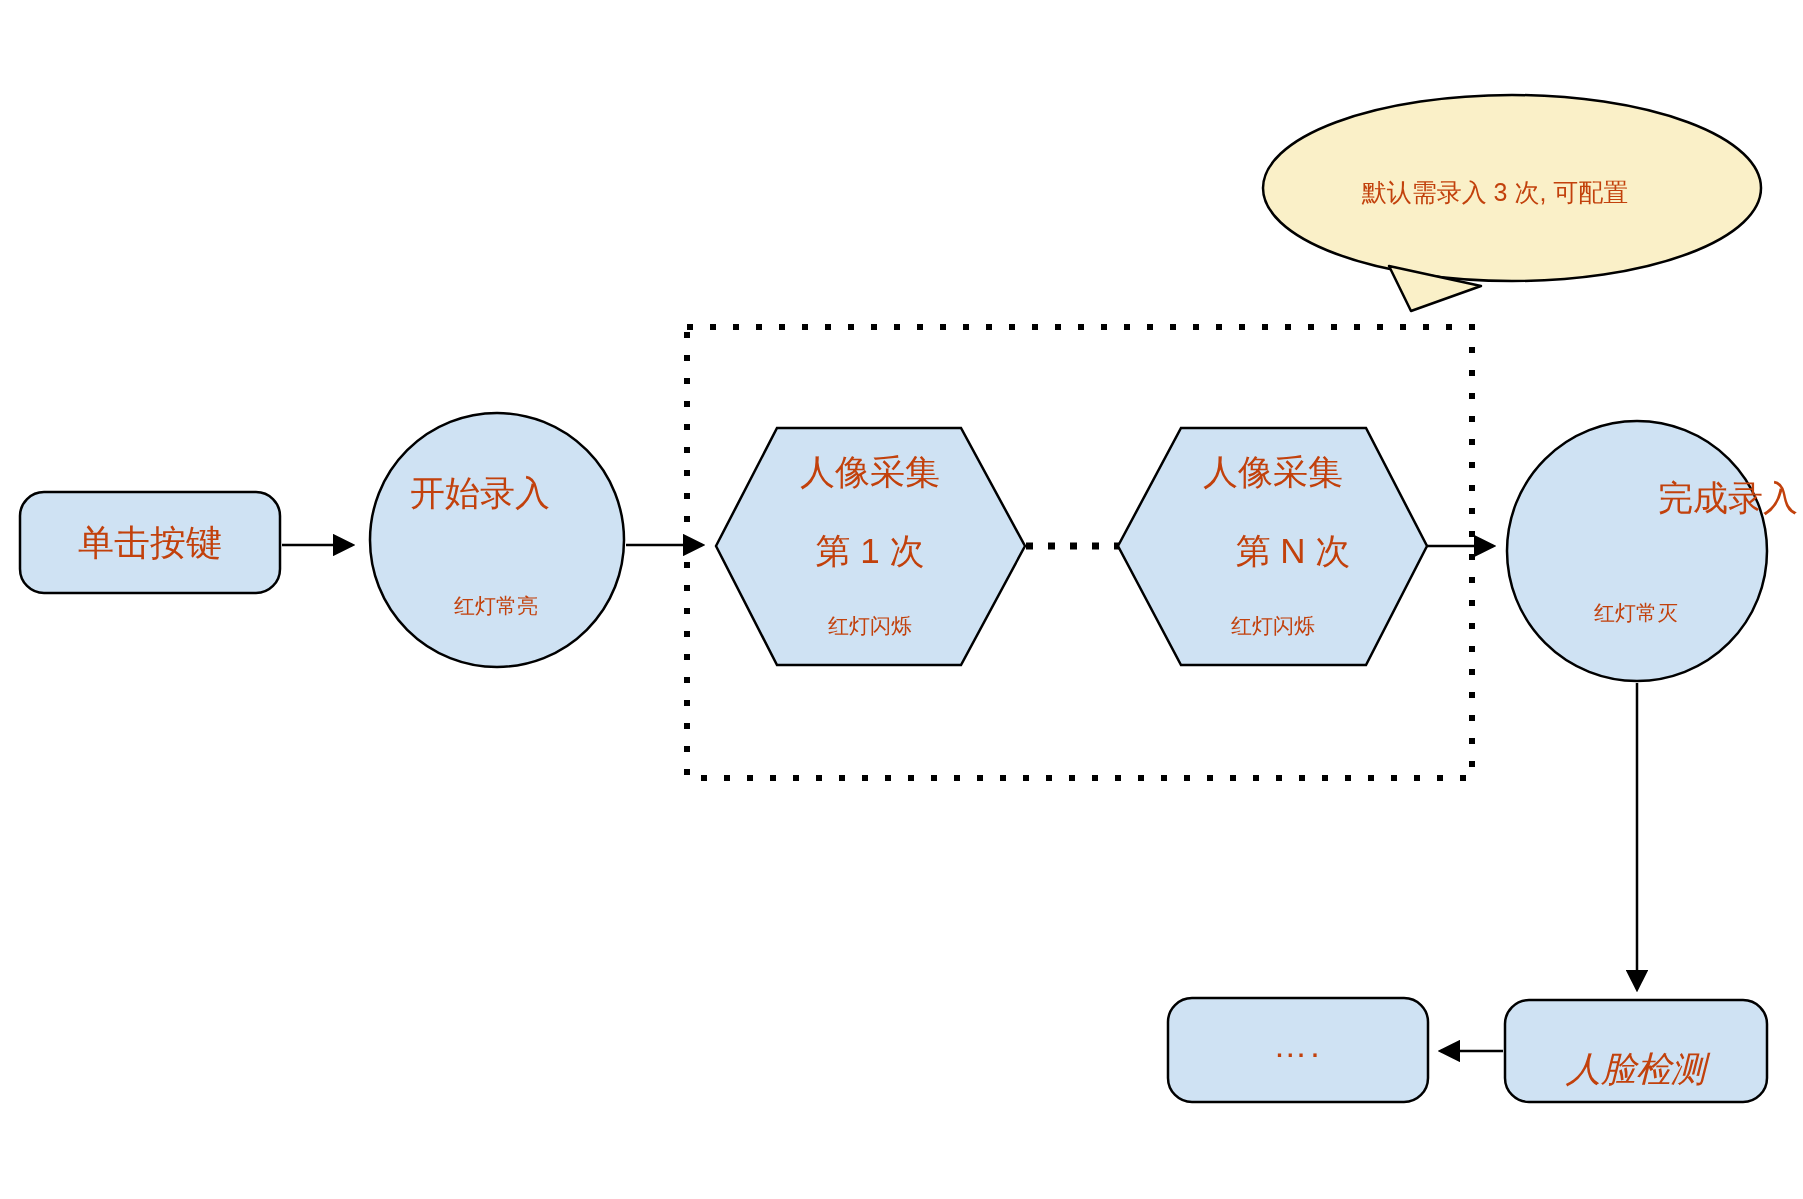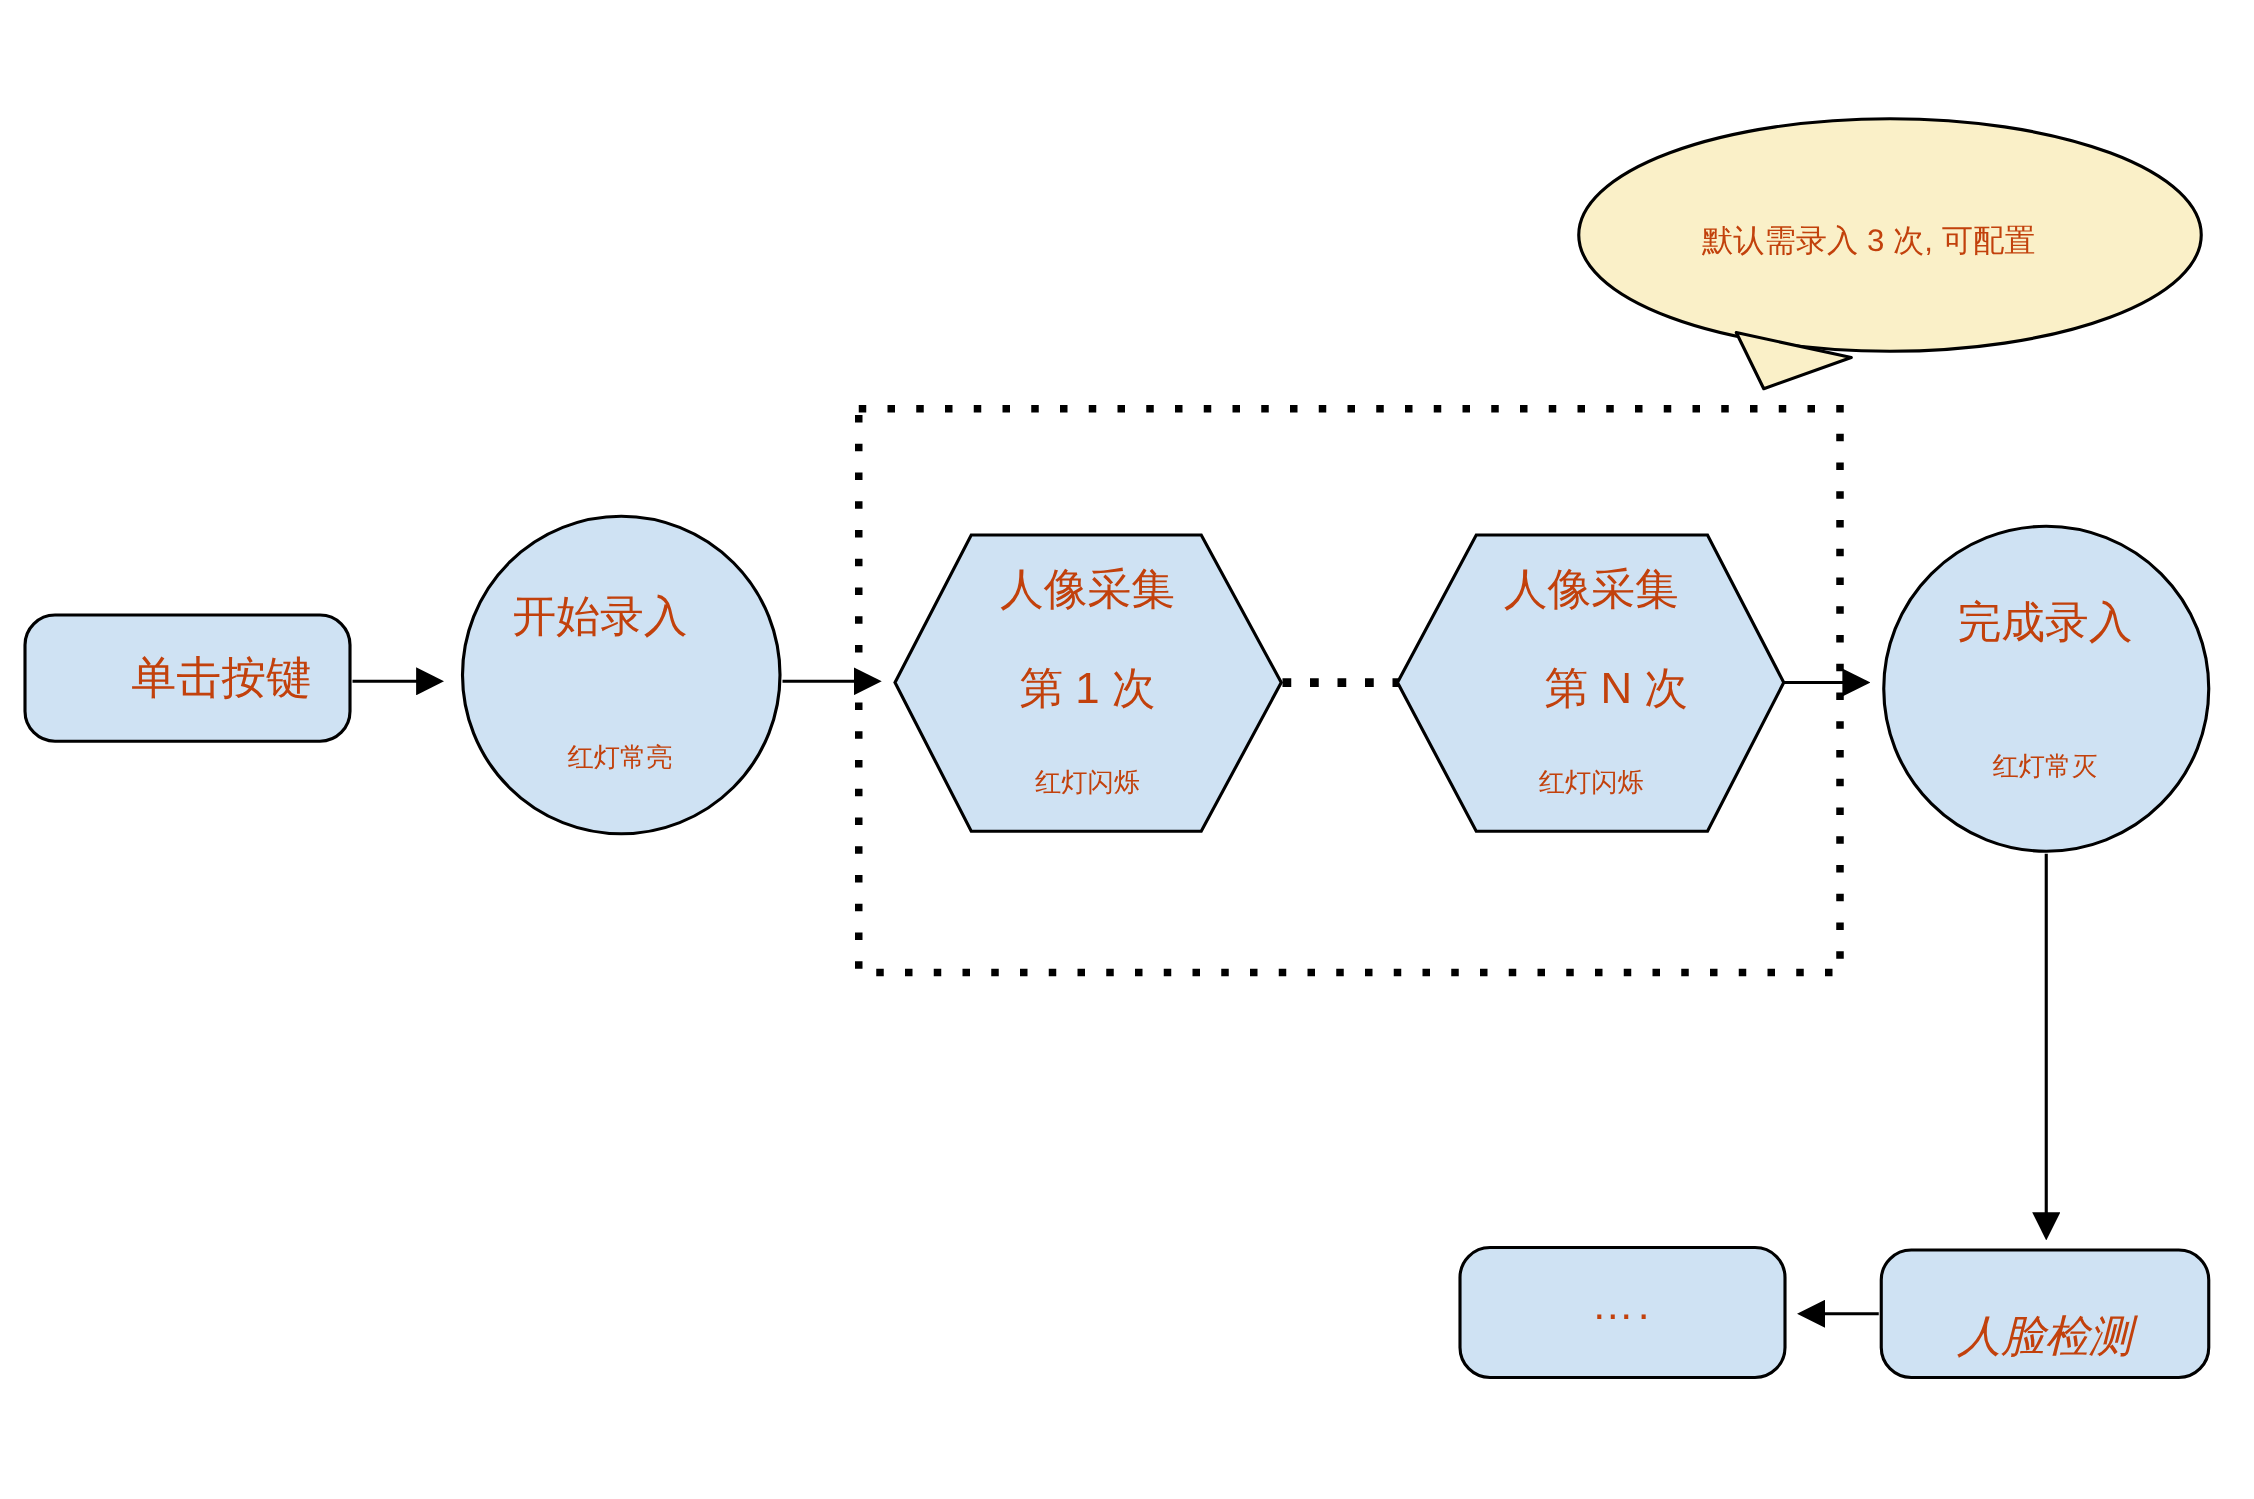--- a/index.html
+++ b/index.html
@@ -14,21 +14,21 @@
   .canvas svg { position: absolute; left: 0; top: 0; }
   .lbl {
     position: absolute;
     transform: translate(-50%, -50%);
     white-space: nowrap;
     color: #c2410c;
     text-align: center;
   }
   .lbl-main  { font-size: 35px; }
   .lbl-sub   { font-size: 21px; }
-  .lbl-btn   { font-size: 36px; margin-left: 27px; }
+  .lbl-btn   { font-size: 36px; }
   .lbl-note  { font-size: 25px; }
   .lbl-dots  { font-size: 34px; letter-spacing: 3px; }
 </style>
 </head>
 <body>
 
 <div class="canvas">
 
   <svg width="1803" height="1199" viewBox="0 0 1803 1199">
     <defs>
@@ -70,21 +70,21 @@
   <div class="lbl lbl-sub" style="left:496px; top:606px;text-align:right;">红灯常亮</div>
 
   <div class="lbl lbl-main" style="left:870px; top:472px;">人像采集</div>
   <div class="lbl lbl-main" style="left:870px; top:551px;">第 1 次</div>
   <div class="lbl lbl-sub" style="left:870px; top:626px;">红灯闪烁</div>
 
   <div class="lbl lbl-main" style="left:1273px; top:472px;">人像采集</div>
   <div class="lbl lbl-main" style="left:1273px; top:551px;margin-left:20px;">第 N 次</div>
   <div class="lbl lbl-sub" style="left:1273px; top:626px;">红灯闪烁</div>
 
-  <div class="lbl lbl-main" style="left:1636px; top:498px;font-family:Liberation Serif, serif;">完成录入</div>
+  <div class="lbl lbl-main" style="left:1728px; top:498px;font-family:Liberation Serif, serif;">完成录入</div>
   <div class="lbl lbl-sub" style="left:1636px; top:613px;">红灯常灭</div>
 
   <div class="lbl lbl-main" style="left:1636px; top:1069px;font-style:italic;">人脸检测</div>
 
   <div class="lbl lbl-dots" style="left:1298px; top:1045px;">….</div>
 
   <div class="lbl lbl-note" style="left:1495px; top:192px;">默认需录入 3 次, 可配置</div>
 
 </div>
 

